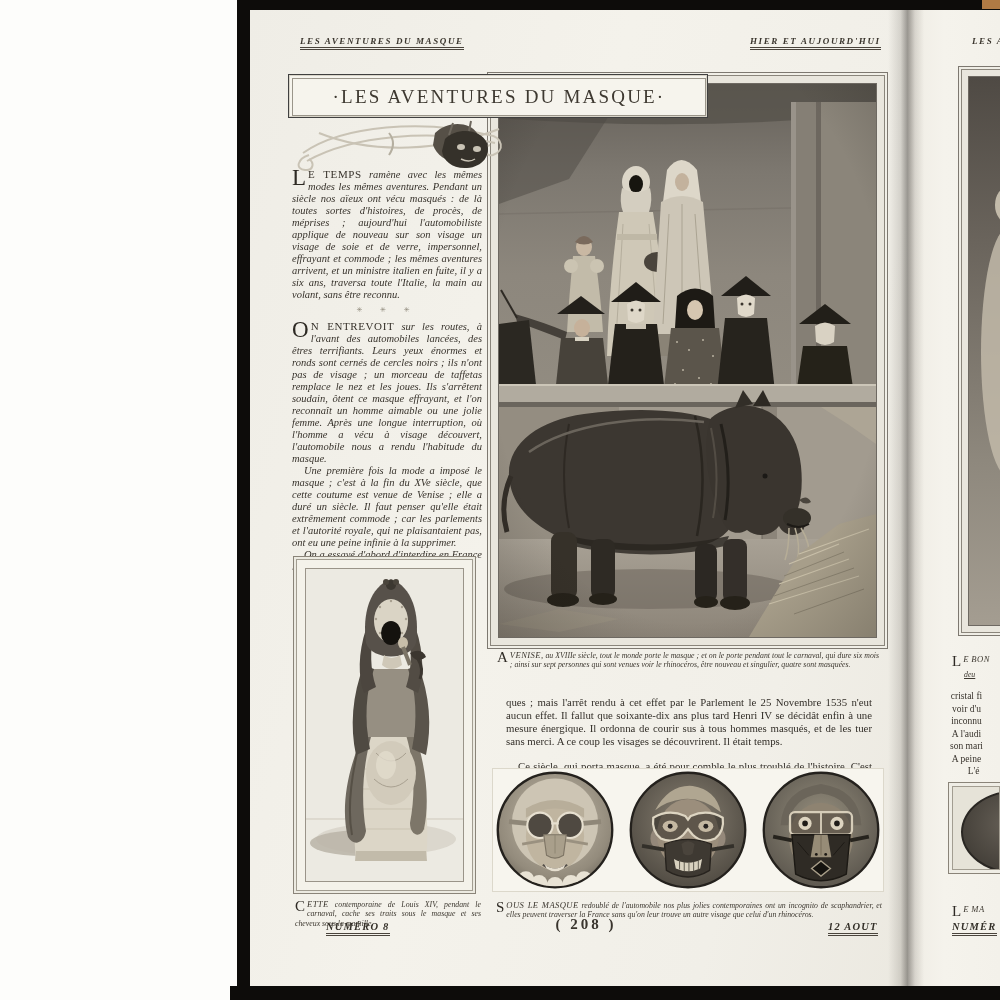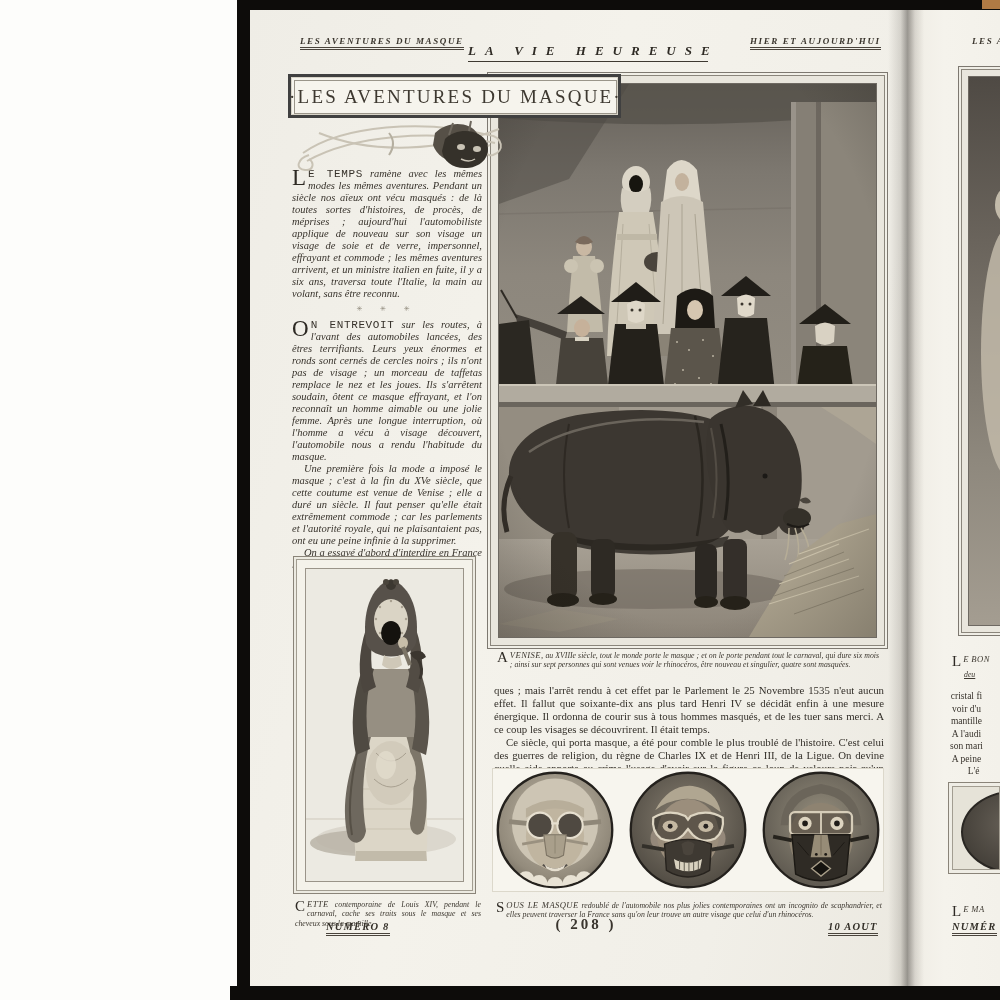--- a/index.html
+++ b/index.html
@@ -21,44 +21,44 @@
   .page-right{left:908px;top:10px;width:92px;height:976px;overflow:hidden;z-index:1;
               background:linear-gradient(90deg,#efece4 0%,#f5f3ec 40%,#f3f1ea 100%);}
 
   
   .runhead{font-style:italic;font-weight:bold;font-size:9px;letter-spacing:1.6px;color:#3a352d;white-space:nowrap;}
   .dbl{border-bottom:3px double #4a443c;padding-bottom:1px;}
   .masthead{font-style:italic;font-weight:bold;font-size:13px;letter-spacing:9px;color:#2f2b25;
             text-align:center;border-bottom:1.5px solid #3e3931;padding-bottom:2px;white-space:nowrap;}
 
   
-  .title-box{left:288px;top:74px;width:333px;height:44px;box-sizing:border-box;z-index:2;
-             border:3px solid #404040;padding:3px;background:#f6f4ed;box-shadow:0 0 0 1px #d8d4c8 inset;}
+  .title-box{left:288px;top:74px;width:420px;height:44px;box-sizing:border-box;z-index:2;
+             border:1px solid #404040;padding:3px;background:#f6f4ed;box-shadow:0 0 0 1px #d8d4c8 inset;}
   .title-inner{width:100%;height:100%;border:1px solid #9a958a;display:flex;align-items:center;justify-content:center;}
   .title-text{font-size:19px;letter-spacing:2.2px;color:#3e3931;white-space:nowrap;}
 
   
   .col{left:292px;top:168px;width:190px;font-style:italic;font-size:10.5px;line-height:12px;
        text-align:justify;color:#37322b;}
   .col p{margin:0;}
   .dc{float:left;font-size:23px;line-height:19px;padding-right:2px;font-style:normal;color:#2e2a24;}
-  .lead{font-style:normal;font-size:11px;letter-spacing:.6px;font-family:Liberation Mono, monospace;}
+  .lead{font-style:normal;font-size:11px;letter-spacing:.6px;}
   .orn-row{text-align:center;font-size:7px;color:#8d8779;letter-spacing:8px;margin:3px 0 4px 0;font-style:normal;}
   .indent{text-indent:12px;}
 
   
   .plate{left:487px;top:72px;border:1px solid #7d7870;padding:2px;background:#f1efe7;z-index:1;}
   .plate-in1{border:1px solid #8a857b;padding:7px;background:#e9e6dd;}
   .plate-in2{border:1px solid #6e6962;line-height:0;}
   .caption{font-style:italic;font-size:7.8px;line-height:9.3px;text-align:justify;color:#3c372f;}
   .cap-dc{float:left;font-size:15px;line-height:13px;padding-right:2px;font-style:normal;color:#2e2a24;}
   .cap-lead{font-style:italic;font-size:8.6px;letter-spacing:.4px;}
 
   .mid{left:494px;top:684px;width:390px;font-size:10.8px;line-height:13px;text-align:justify;color:#332f29;}
-  .mid p{margin:0;}
+  .mid p{margin:12px;}
 
   
   .left-plate{left:293px;top:556px;border:1px solid #8a8479;padding:2px;background:#eceae1;}
   .left-plate-in1{border:1px solid #a29d91;padding:8px;background:#f4f2ea;}
   .left-plate-in2{border:1px solid #9a9489;line-height:0;}
 
   
   .circles{left:492px;top:768px;width:392px;height:124px;background:#f7f5ee;
            border:1px solid #dcd8cb;box-sizing:border-box;display:flex;justify-content:space-between;align-items:center;padding:0 1px;}
 
@@ -87,21 +87,20 @@
 <div class="stage">
 
   <div class="abs backdrop-left"></div>
   <div class="abs backdrop-top"></div>
   <div class="abs backdrop-bottom"></div>
   <div class="abs binding-edge"></div>
 
   <div class="abs paper"></div>
 
   <div class="abs runhead dbl" style="left:300px;top:36px;font-family:Liberation Serif, serif;">LES AVENTURES DU MASQUE</div>
-  <div class="abs masthead" style="left:468px;top:43px;width:240px;">LA VIE HEUREUSE</div>
   <div class="abs runhead dbl" style="left:750px;top:36px;">HIER ET AUJOURD'HUI</div>
 
   <div class="abs plate">
     <div class="plate-in1">
         <div class="plate-in2">
       <svg width="377" height="553" viewBox="0 0 377 553">
         <defs>
           <linearGradient id="wallg" x1="0" y1="0" x2="0" y2="1">
             <stop offset="0" stop-color="#66615a"></stop>
                 <stop offset=".28" stop-color="#7d7870"></stop>
@@ -453,42 +452,42 @@
 
   <div class="abs caption" style="left:295px;top:900px;width:186px;">
     <span class="cap-dc">C</span><span class="cap-lead">ETTE</span><span> contemporaine de Louis XIV, pendant le carnaval, cache ses traits sous le masque et ses cheveux sous la mantille.</span>
   </div>
   <div class="abs caption" style="left:496px;top:901px;width:386px;">
     <span class="cap-dc">S</span><span class="cap-lead">OUS LE MASQUE</span><span> redoublé de l'automobile nos plus jolies contemporaines ont un incognito de scaphandrier, et elles peuvent traverser la France sans qu'on leur trouve un autre visage que celui d'un rhinocéros.</span>
   </div>
 
   <div class="abs foot dbl" style="left:291px;top:921px;margin-left:35px;">NUMÉRO 8</div>
   <div class="abs foot-center" style="left:536px;top:916px;width:100px;">( 208 )</div>
-  <div class="abs foot dbl" style="left:828px;top:921px;">10 AOUT</div>
+  <div class="abs foot dbl" style="left:828px;top:921px;">12 AOUT</div>
 
   <div class="abs gutter"></div>
 
   <div class="abs page-right">
     <div class="abs np-head" style="left:64px;top:26px;">LES AV</div>
     <div class="abs np-frame" style="left:50px;top:56px;">
       <div class="np-frame-in">
         <div class="np-portrait">
           <div class="np-fig-head"></div>
             <div class="np-fig"></div>
         </div>
       </div>
     </div>
     <div class="abs caption" style="left:44px;top:645px;width:60px;white-space:nowrap;">
       <span class="cap-dc">L</span><span class="cap-lead">E BON</span>
     </div>
     <div class="abs caption" style="left:56px;top:660px;text-decoration:underline;">deu</div>
     <div class="abs np-text" style="left:42px;top:680px;">
       <div>cristal fi</div>
       <div>voir d'u</div>
-      <div>mantille</div>
+      <div>inconnu</div>
       <div>A l'audi</div>
       <div>son mari</div>
       <div>A peine</div>
       <div style="text-indent:14px;">L'é</div>
     </div>
     <div class="abs np-circle-frame" style="left:40px;top:772px;">
       <div class="np-circle-in">
           <div class="np-circle"></div>
         </div>
     </div>

